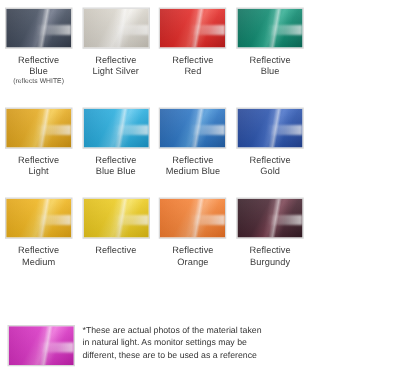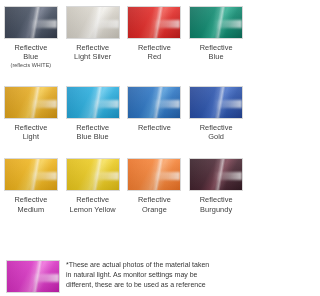--- a/index.html
+++ b/index.html
@@ -167,20 +167,21 @@
         </div>
       </div>
       <div class="cell">
         <div class="chip" style="background: linear-gradient(118deg, rgb(35, 96, 169) 0%, rgb(45, 118, 196) 38%, rgb(79, 154, 219) 56%, rgb(45, 118, 196) 72%, rgb(35, 96, 169) 100%);">
           <div class="sheen"></div>
           <div class="sheen2"></div>
           <div class="vign"></div>
         </div>
         <div class="caption">
           <span class="l1">Reflective</span>
+          <span class="l2">Medium Blue</span>
         </div>
       </div>
       <div class="cell">
         <div class="chip" style="background: linear-gradient(118deg, rgb(35, 67, 148) 0%, rgb(43, 84, 173) 38%, rgb(70, 112, 201) 56%, rgb(43, 84, 173) 72%, rgb(35, 67, 148) 100%);">
           <div class="sheen"></div>
           <div class="sheen2"></div>
           <div class="vign"></div>
         </div>
         <div class="caption">
           <span class="l1">Reflective</span>
@@ -202,21 +203,20 @@
         </div>
       </div>
       <div class="cell">
         <div class="chip" style="background: linear-gradient(118deg, rgb(221, 186, 20) 0%, rgb(236, 203, 33) 38%, rgb(247, 224, 85) 56%, rgb(236, 203, 33) 72%, rgb(221, 186, 20) 100%);">
           <div class="sheen"></div>
           <div class="sheen2"></div>
           <div class="vign"></div>
         </div>
         <div class="caption">
           <span class="l1">Reflective</span>
-          <span class="l2">Lemon Yellow</span>
         </div>
       </div>
       <div class="cell">
         <div class="chip" style="background: linear-gradient(118deg, rgb(232, 111, 35) 0%, rgb(245, 131, 55) 38%, rgb(251, 162, 100) 56%, rgb(245, 131, 55) 72%, rgb(232, 111, 35) 100%);">
           <div class="sheen"></div>
           <div class="sheen2"></div>
           <div class="vign"></div>
         </div>
         <div class="caption">
           <span class="l1">Reflective</span>

